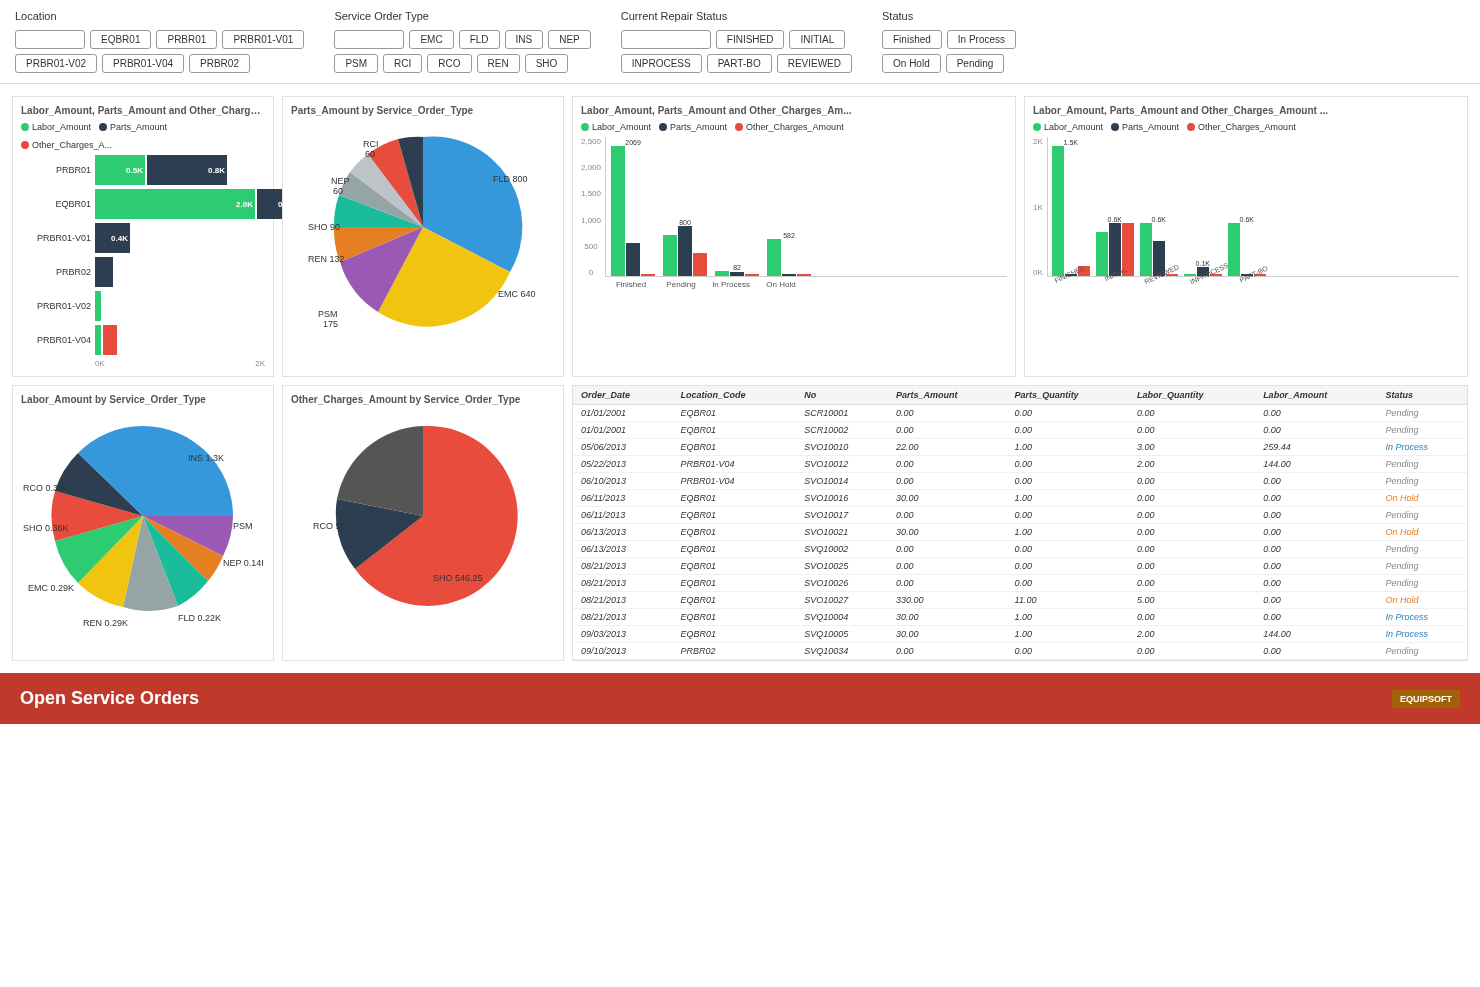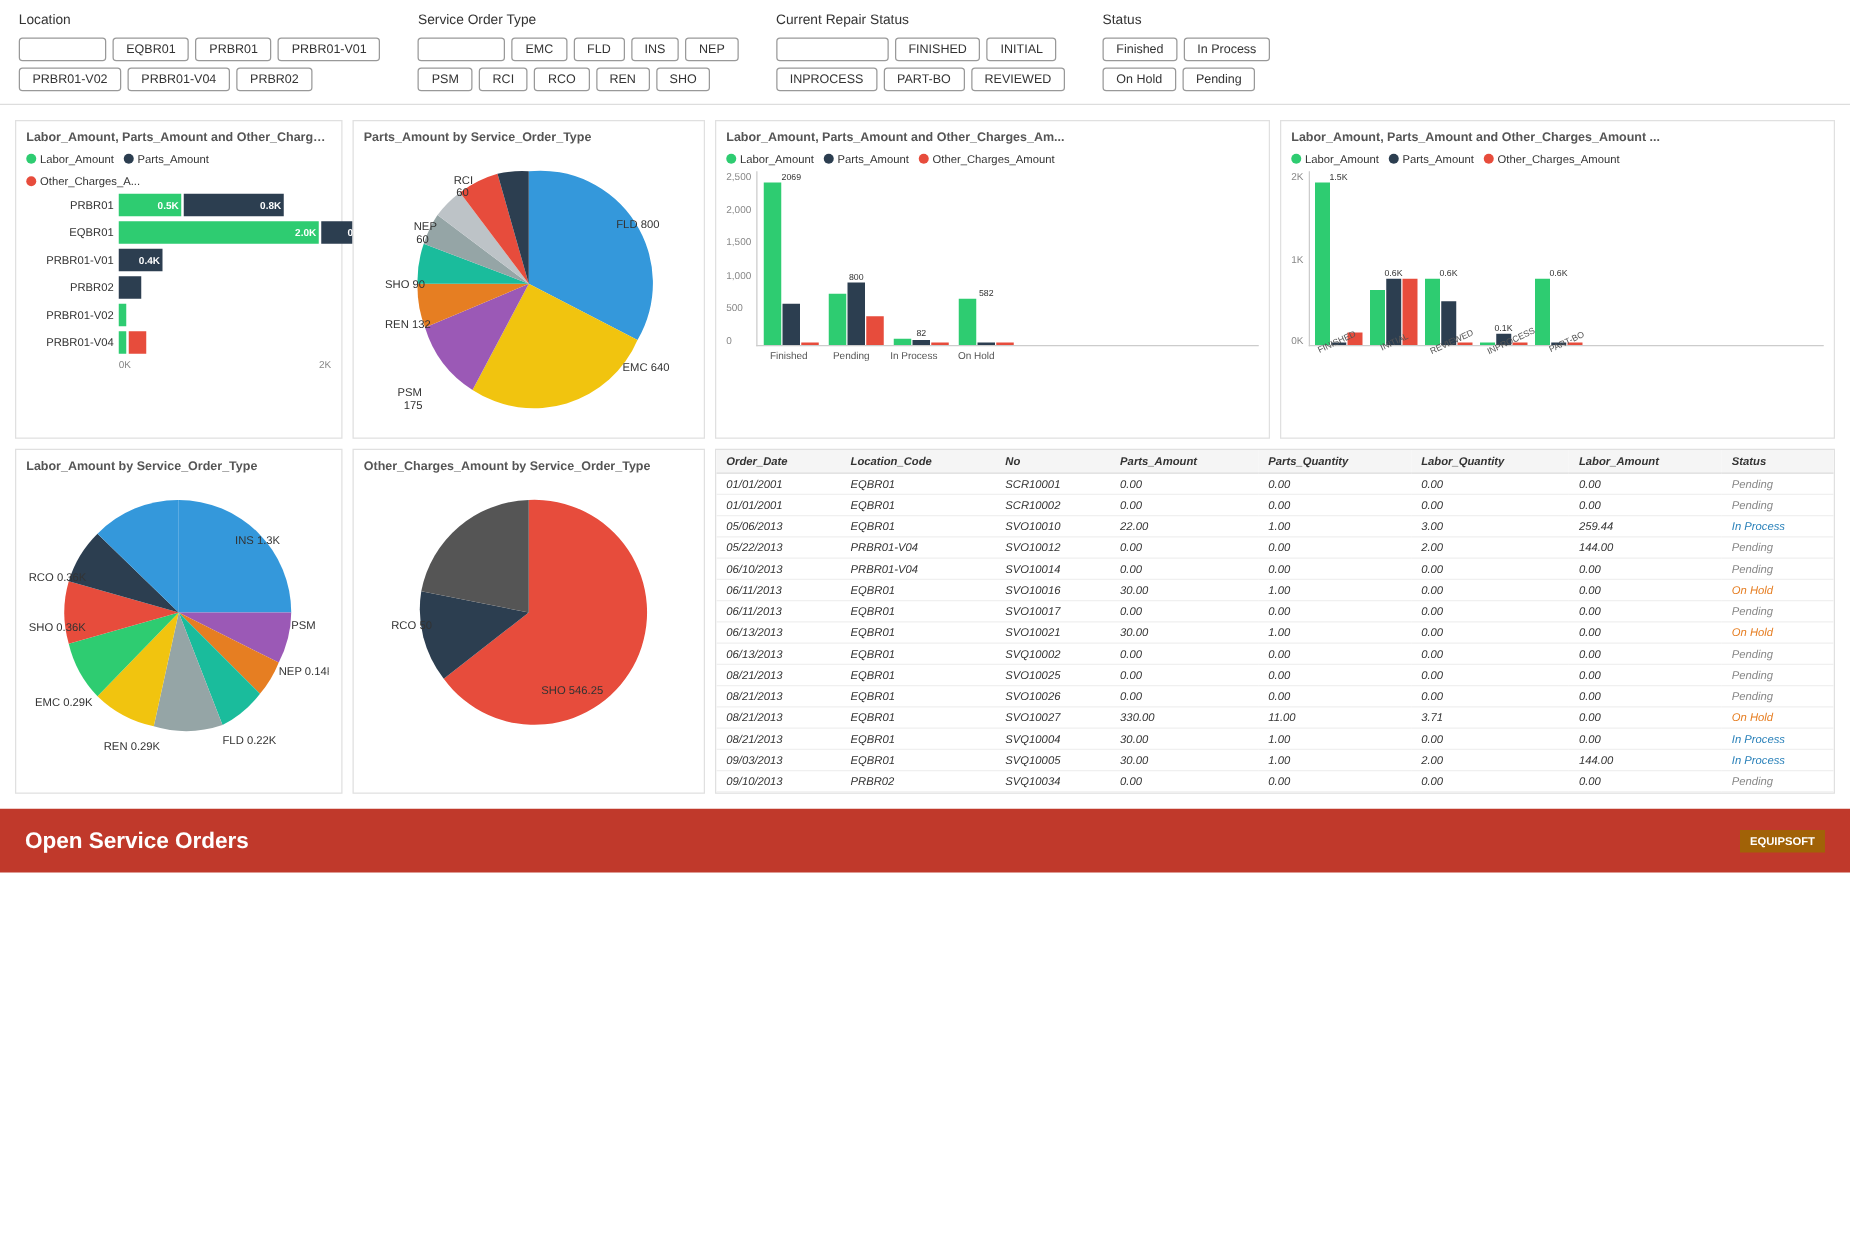--- a/index.html
+++ b/index.html
@@ -32,21 +32,21 @@
     .chart-title { font-size: 10px; color: #555; margin-bottom: 6px; font-weight: bold; white-space: nowrap; overflow: hidden; text-overflow: ellipsis; }
     .chart-legend { display: flex; gap: 8px; margin-bottom: 5px; flex-wrap: wrap; }
     .legend-item { display: flex; align-items: center; gap: 3px; font-size: 9px; }
     .legend-dot { width: 8px; height: 8px; border-radius: 50%; display: inline-block; }
 
     
     .hbar-chart { width: 100%; }
     .hbar-row { display: flex; align-items: center; margin-bottom: 4px; gap: 4px; }
     .hbar-label { font-size: 9px; width: 70px; text-align: right; flex-shrink: 0; }
     .hbar-bars { display: flex; gap: 2px; align-items: center; }
-    .hbar-segment { height: 18px; display: flex; align-items: center; justify-content: flex-end; padding-right: 2px; font-size: 8px; color: white; font-weight: bold; min-width: 2px; }
+    .hbar-segment { height: 30px; display: flex; align-items: center; justify-content: flex-end; padding-right: 2px; font-size: 8px; color: white; font-weight: bold; min-width: 2px; }
     .hbar-axis { display: flex; justify-content: space-between; padding-left: 74px; font-size: 8px; color: #888; margin-top: 4px; }
 
     
     .pie-container { position: relative; display: flex; justify-content: center; align-items: center; }
     .data-table { width: 100%; border-collapse: collapse; font-size: 9px; }
     .data-table th { background: #f5f5f5; border-bottom: 1px solid #ddd; padding: 4px 8px; text-align: left; font-weight: bold; font-size: 9px; color: #333; }
     .data-table td { padding: 3px 8px; border-bottom: 1px solid #f0f0f0; color: #333; }
 
     
     .bottom-bar { background: #c0392b; color: white; padding: 15px 20px; display: flex; align-items: center; justify-content: space-between; position: relative; }
@@ -249,21 +249,21 @@
           <div class="legend-item">
             <span class="legend-dot" style="background:#2c3e50;"></span>
             <span>Parts_Amount</span>
           </div>
           <div class="legend-item">
             <span class="legend-dot" style="background:#e74c3c;"></span>
             <span>Other_Charges_Amount</span>
           </div>
         </div>
         <div style="display:flex;">
-          <div style="display:flex;flex-direction:column;justify-content:space-between;height:160px;font-size:8px;color:#888;padding-bottom:20px;padding-right:4px;text-align:left;">
+          <div style="display:flex;flex-direction:column;justify-content:space-between;height:160px;font-size:8px;color:#888;padding-bottom:20px;padding-right:4px;text-align:center;">
             <span>2,500</span>
             <span>2,000</span>
             <span>1,500</span>
             <span>1,000</span>
             <span>500</span>
             <span>0</span>
           </div>
           <div style="flex:1;">
             <div style="display:flex;align-items:flex-end;height:140px;border-left:1px solid #ccc;border-bottom:1px solid #ccc;gap:8px;padding:0 5px;">
 
@@ -566,21 +566,21 @@
                   <td>0.00</td>
                   <td>0.00</td>
                   <td style="color: rgb(136, 136, 136);">Pending</td>
                 </tr>
                 <tr>
                   <td>08/21/2013</td>
                   <td>EQBR01</td>
                   <td>SVO10027</td>
                   <td>330.00</td>
                   <td>11.00</td>
-                  <td>3.71</td>
+                  <td>5.00</td>
                   <td>0.00</td>
                   <td style="color: rgb(230, 126, 34);">On Hold</td>
                 </tr>
                 <tr>
                   <td>08/21/2013</td>
                   <td>EQBR01</td>
                   <td>SVQ10004</td>
                   <td>30.00</td>
                   <td>1.00</td>
                   <td>0.00</td>

